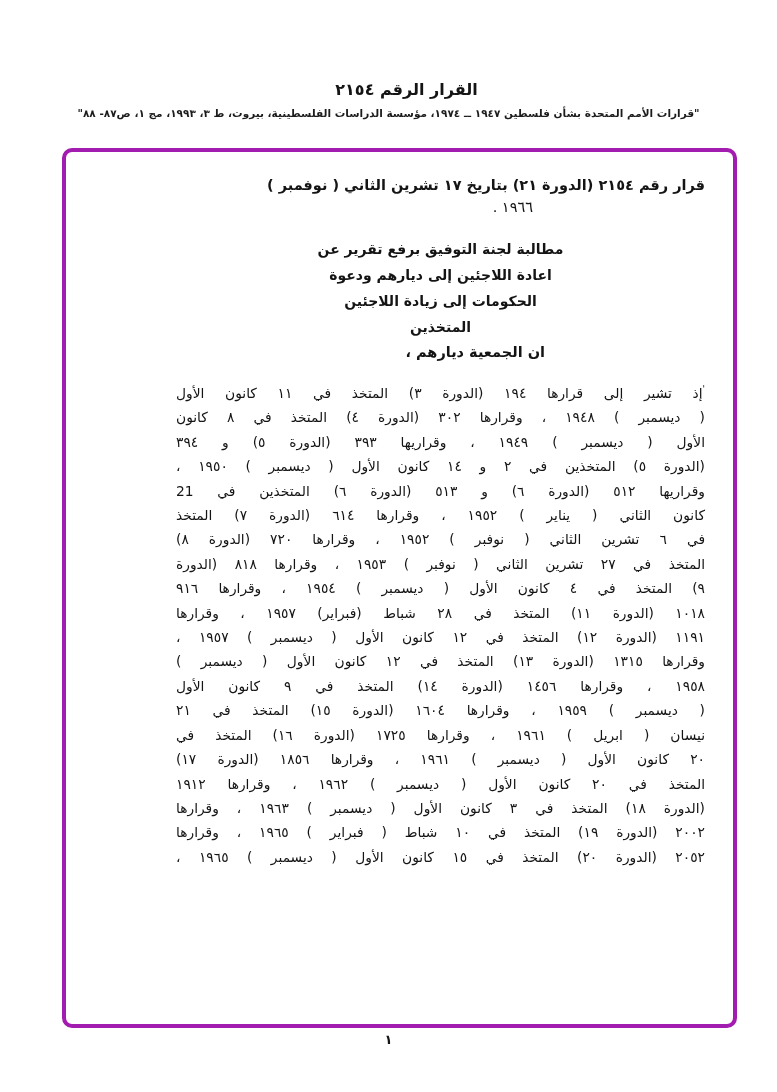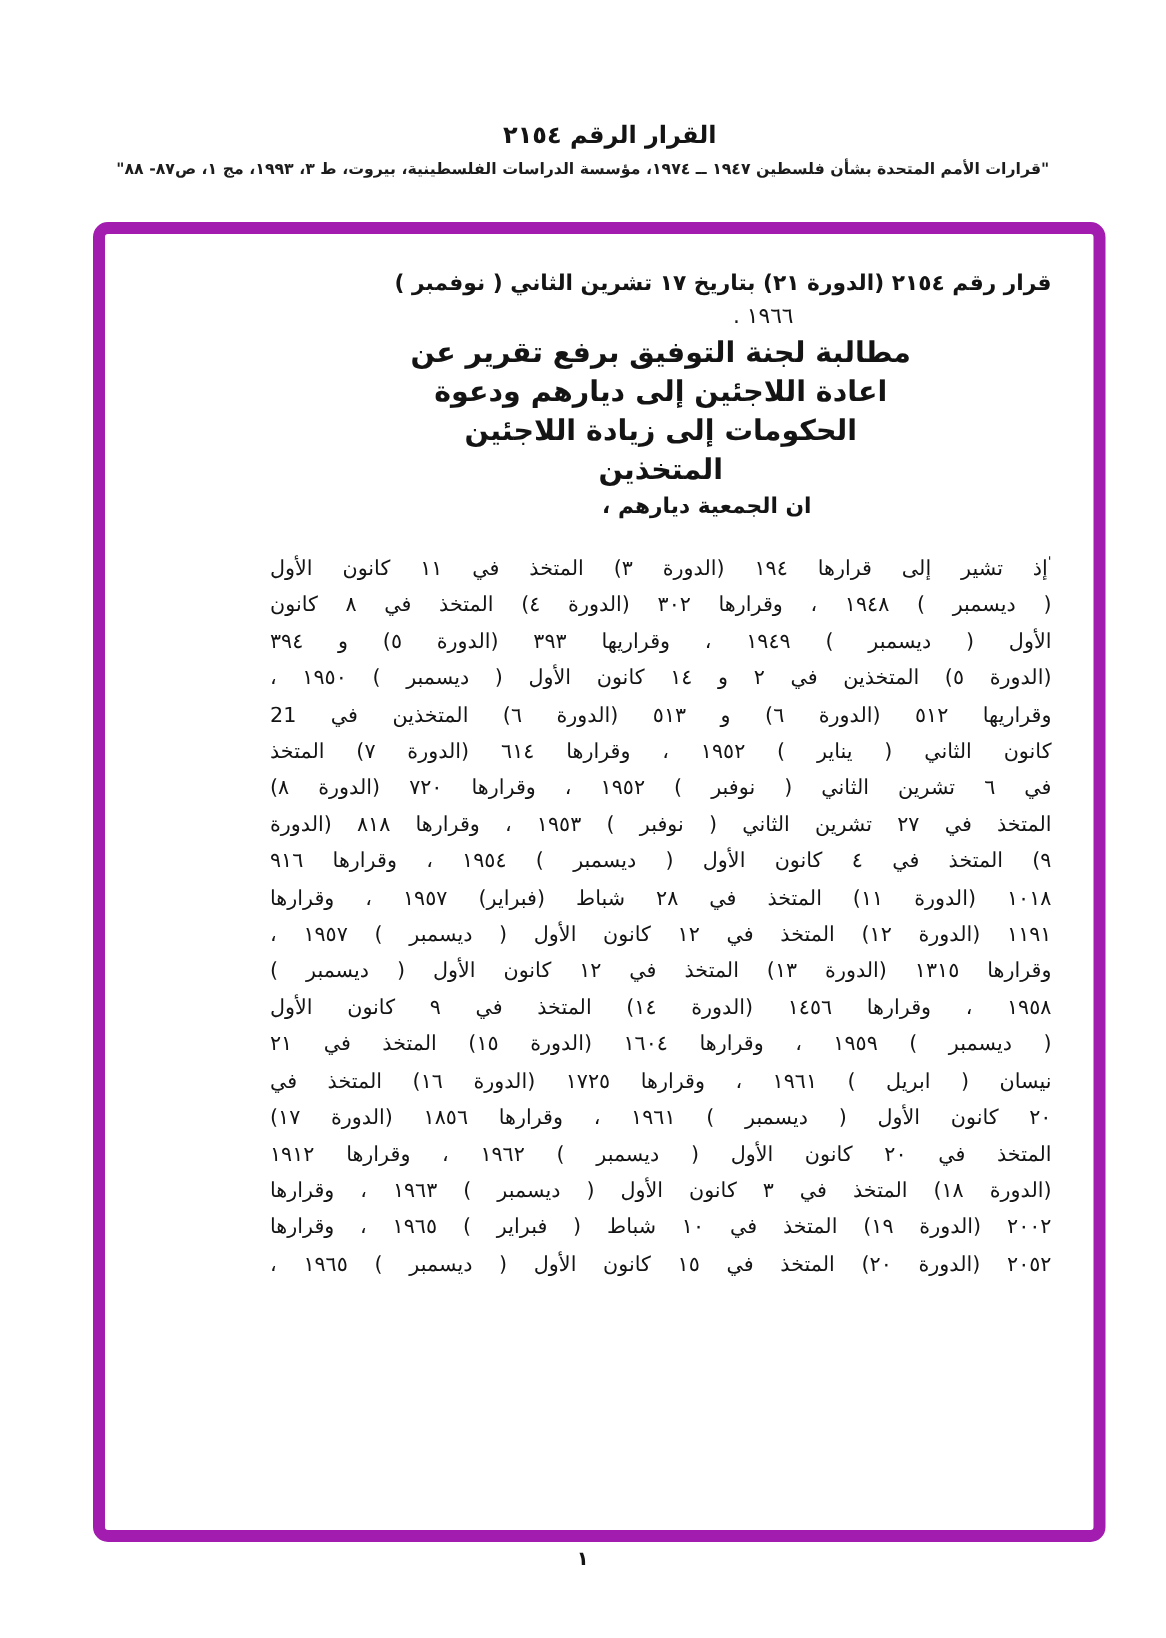--- a/index.html
+++ b/index.html
@@ -30,43 +30,43 @@
     font-size: 10.5px;
     color: #1c1c1c;
   }
   .frame {
     position: absolute;
     left: 62px;
     top: 148px;
     width: 675px;
     height: 880px;
     box-sizing: border-box;
-    border: 8px solid #a21caf;
+    border: 4px solid #a21caf;
     border-radius: 10px;
     padding: 22px 28px 0 110px;
     background: #ffffff;
   }
   .res-line1 {
     text-align: right;
     font-size: 14.5px;
     line-height: 22px;
     font-weight: bold;
   }
   .res-line2 {
     text-align: right;
     padding-right: 172px;
     font-size: 14.5px;
     line-height: 22px;
     font-weight: normal;
   }
   .subject {
-    margin-top: 0;
+    margin-top: 18px;
     text-align: center;
     font-weight: bold;
-    font-size: 19px;
+    font-size: 14px;
     line-height: 26px;
   }
   .preamble {
     margin-top: 2px;
     padding-right: 160px;
     text-align: right;
     font-weight: bold;
     font-size: 14.5px;
     line-height: 20px;
   }

